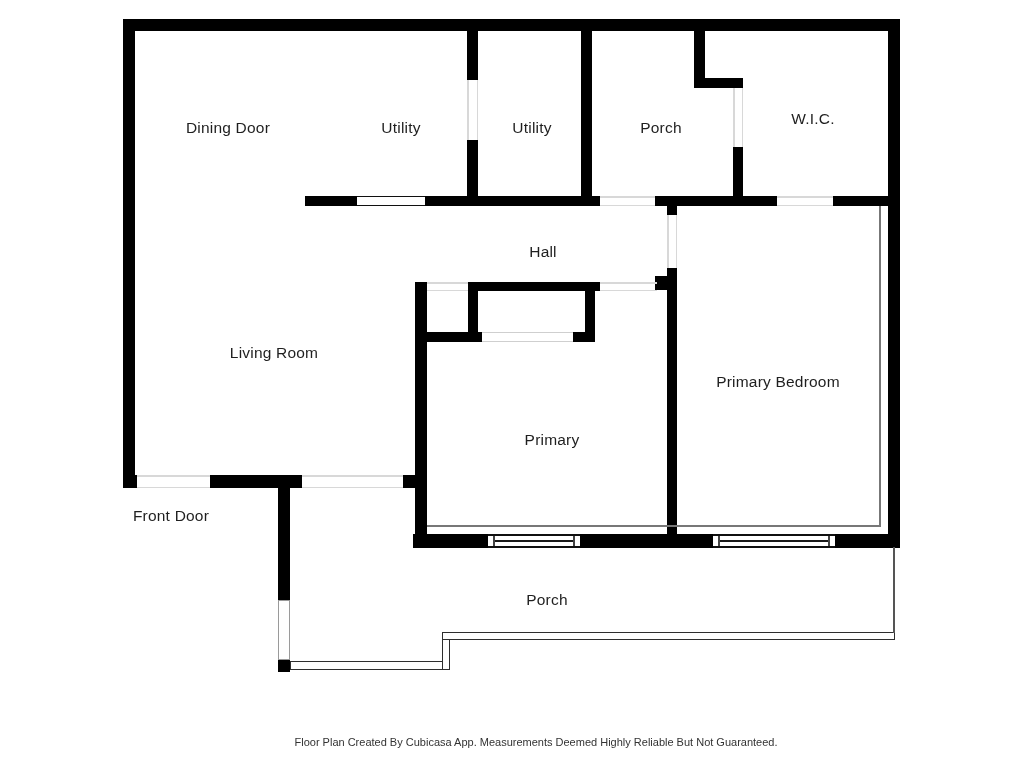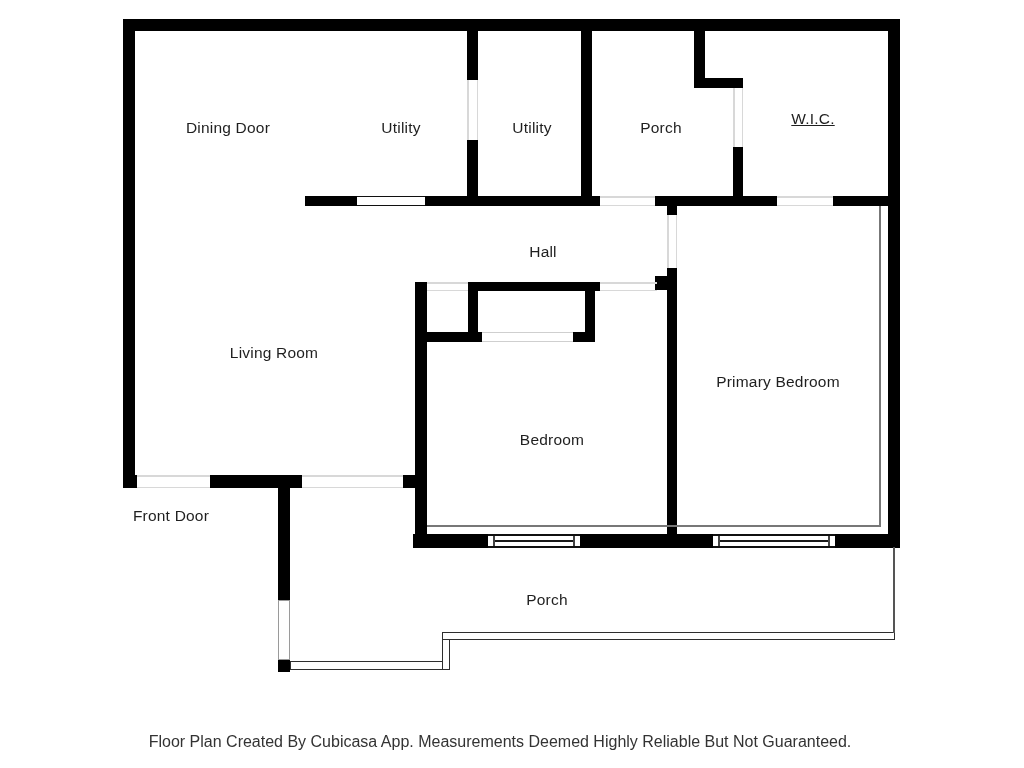--- a/index.html
+++ b/index.html
@@ -19,22 +19,22 @@
   .win .mid{position:absolute;left:7px;right:7px;top:50%;margin-top:-1px;height:2px;background:#1a1a1a;}
   .win .capl{position:absolute;left:5px;top:0;bottom:0;width:2px;background:#444;}
   .win .capr{position:absolute;right:5px;top:0;bottom:0;width:2px;background:#444;}
   .win-top{position:absolute;background:#fff;box-sizing:border-box;
        border-top:1.5px solid #101010;border-bottom:1.5px solid #101010;}
   .rail{position:absolute;background:#fff;border:1.5px solid #2e2e2e;box-sizing:border-box;}
   .openv{position:absolute;background:#fff;border:1px solid #9a9a9a;box-sizing:border-box;}
   .band{position:absolute;background:#fff;box-sizing:border-box;
        border-top:1px solid #cfcfcf;border-bottom:1px solid #cfcfcf;}
   .footer{
-    position:absolute;left:500px;top:742px;transform:translate(-50%,-50%);
-    font-size:16px;color:#333;white-space:nowrap;
+    position:absolute;left:536px;top:742px;transform:translate(-50%,-50%);
+    font-size:11px;color:#333;white-space:nowrap;
   }
 </style>
 </head>
 <body>
 
 <div id="plan">
 
   <div class="w" style="left:123px;top:19px;width:777px;height:12px;"></div>
   <div class="w" style="left:123px;top:19px;width:12px;height:469px;"></div>
   <div class="w" style="left:888px;top:19px;width:12px;height:528px;"></div>
@@ -109,23 +109,23 @@
   <div class="thr" style="left:476.5px;top:80px;width:1.5px;height:60px;"></div>
   <div class="thr" style="left:733px;top:88px;width:1.5px;height:59px;"></div>
   <div class="thr" style="left:741.5px;top:88px;width:1.5px;height:59px;"></div>
   <div class="thr" style="left:667px;top:215px;width:1.5px;height:53px;"></div>
   <div class="thr" style="left:675.5px;top:215px;width:1.5px;height:53px;"></div>
 
   <div class="label" style="left:228px;top:128px;">Dining Door</div>
   <div class="label" style="left:401px;top:128px;">Utility</div>
   <div class="label" style="left:532px;top:128px;">Utility</div>
   <div class="label" style="left:661px;top:128px;">Porch</div>
-  <div class="label" style="left:813px;top:119px;text-decoration:underline;">W.I.C.</div>
+  <div class="label" style="left:813px;top:119px;">W.I.C.</div>
   <div class="label" style="left:543px;top:252px;">Hall</div>
   <div class="label" style="left:274px;top:353px;">Living Room</div>
   <div class="label" style="left:778px;top:382px;">Primary Bedroom</div>
-  <div class="label" style="left:552px;top:440px;">Bedroom</div>
+  <div class="label" style="left:552px;top:440px;">Primary</div>
   <div class="label" style="left:171px;top:516px;">Front Door</div>
   <div class="label" style="left:547px;top:600px;">Porch</div>
 
   <div class="footer">Floor Plan Created By Cubicasa App. Measurements Deemed Highly Reliable But Not Guaranteed.</div>
 
 </div>
 
 </body></html>

